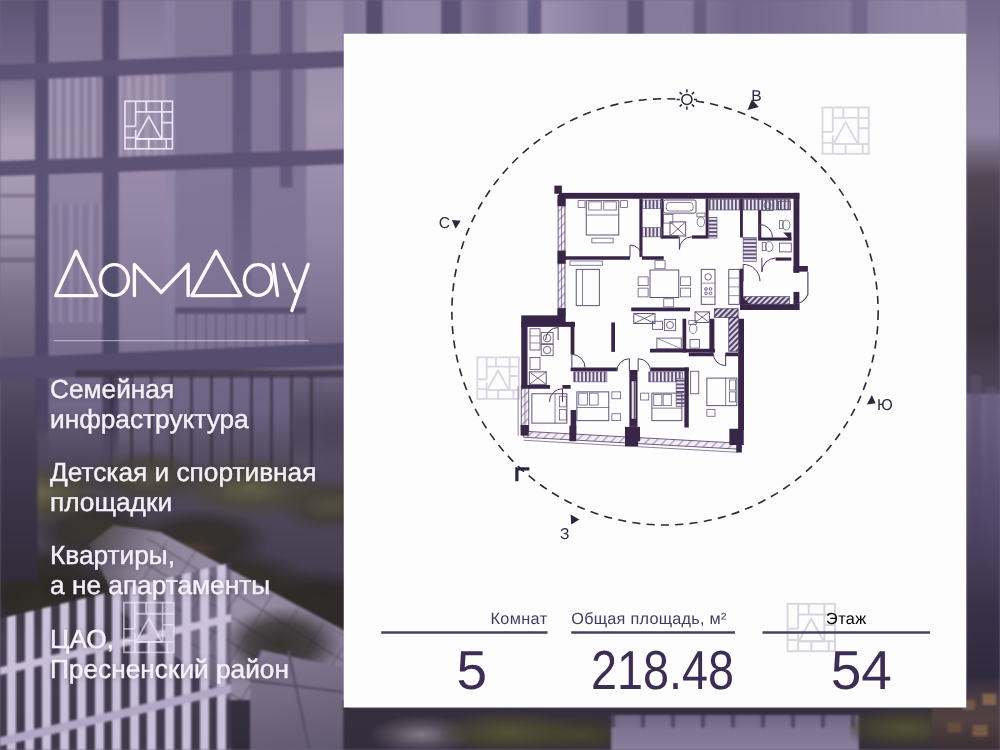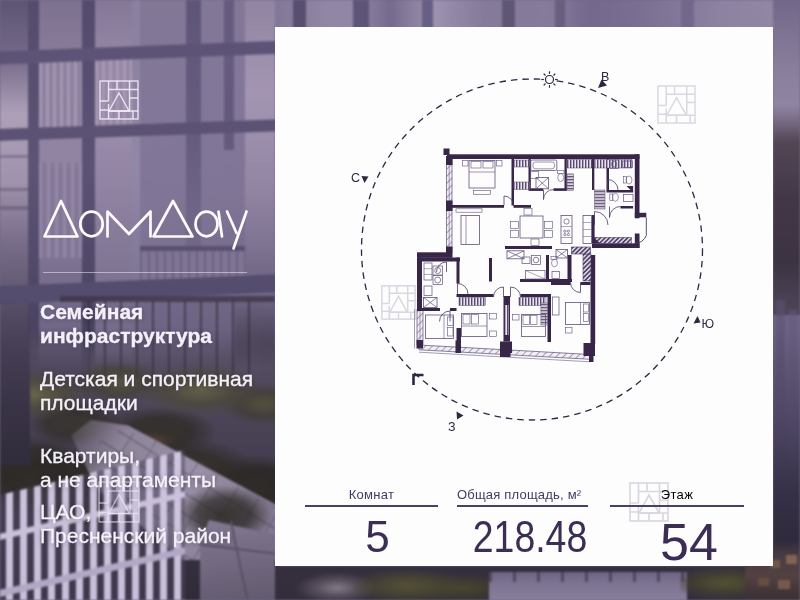--- a/index.html
+++ b/index.html
@@ -200,25 +200,25 @@
   <g fill="none" stroke="rgba(242,239,250,0.6)" stroke-width="1.4">
     <rect x="1" y="1" width="38" height="38"></rect>
     <path d="M9.5 1 V21 M1 21 H9.5 M9.5 24 V39 M1 30 H9.5"></path>
     <path d="M9.5 9.5 H30.5 M18 1 V9.5 M30.5 1 V9.5 M30.5 9.5 H39"></path>
     <path d="M30.5 9.5 V31 M30.5 18 H39 M30.5 31 H39 M34 31 V39"></path>
     <path d="M9.5 31 H30.5 M20 31 V39"></path>
     <path d="M20 13 L30 31 H10 Z"></path>
   </g>
 </svg>
 
-<div class="abs" style="left:40px;top:300px;width:240px;color:#f3f0f8;font-size:21px;line-height:24px;text-shadow:0 1px 5px rgba(40,32,52,0.35);font-weight:bold;-webkit-text-stroke:0.35px #f3f0f8;">Семейная<br>инфраструктура</div>
+<div class="abs" style="left:40px;top:300px;width:240px;color:#f3f0f8;font-size:21px;line-height:24px;text-shadow:0 1px 5px rgba(40,32,52,0.35);-webkit-text-stroke:0.35px #f3f0f8;">Семейная<br>инфраструктура</div>
 
 <div class="abs" style="left:40px;top:367px;width:250px;color:#f3f0f8;font-size:21px;line-height:24px;text-shadow:0 1px 5px rgba(40,32,52,0.35);-webkit-text-stroke:0.35px #f3f0f8;">Детская и спортивная<br>площадки</div>
 
-<div class="abs" style="left:40px;top:433px;width:250px;color:#f3f0f8;font-size:21px;line-height:24px;text-shadow:0 1px 5px rgba(40,32,52,0.35);margin-top:11px;-webkit-text-stroke:0.35px #f3f0f8;">Квартиры,<br>а не апартаменты</div>
+<div class="abs" style="left:40px;top:433px;width:250px;color:#f3f0f8;font-size:21px;line-height:24px;text-shadow:0 1px 5px rgba(40,32,52,0.35);-webkit-text-stroke:0.35px #f3f0f8;">Квартиры,<br>а не апартаменты</div>
 
 <div class="abs" style="left:40px;top:500px;width:250px;color:#f3f0f8;font-size:21px;line-height:24px;text-shadow:0 1px 5px rgba(40,32,52,0.35);-webkit-text-stroke:0.35px #f3f0f8;">ЦАО,<br>Пресненский район</div>
 
 <div class="abs" id="card" style="left:275px;top:27px;width:498px;height:539px;background:#fdfdfe;"></div>
 
 <svg class="abs" style="left:275px;top:27px;" width="498" height="539" viewBox="275 27 498 539">
 <defs>
 <pattern id="hv" width="3" height="8" patternUnits="userSpaceOnUse">
   <rect width="3" height="8" fill="#e9e4ee"></rect>
         <rect x="0" width="1.4" height="8" fill="#594a70"></rect>
@@ -595,34 +595,34 @@
 <path d="M493.5,297 A10,10 0 0 1 503.5,287 M503.5,297 V287" fill="none" stroke="#4a3a62" stroke-width="0.8"></path>
 
 <path d="M520.5,297 A10,10 0 0 0 510.5,287 M510.5,297 V287" fill="none" stroke="#4a3a62" stroke-width="0.8"></path>
 
 <path d="M570.5,282.5 A10,10 0 0 0 580.5,292.5 M580.5,282.5 V292.5" fill="none" stroke="#4a3a62" stroke-width="0.8"></path>
 
 <path d="M457.5,283.5 A10.5,10.5 0 0 1 468,294 M457.5,294 V283.5" fill="none" stroke="#4a3a62" stroke-width="0.8"></path>
 </g>
 </svg>
 
-<div class="abs" style="left:305px;top:487px;width:133px;text-align:center;color:#453b60;font-size:13px;letter-spacing:0.3px;">Комнат</div>
+<div class="abs" style="left:305px;top:487px;width:133px;text-align:right;color:#453b60;font-size:13px;letter-spacing:0.3px;">Комнат</div>
 <div class="abs" style="left:305px;top:505px;width:133px;height:1.5px;background:#4a4063;"></div>
 <div class="abs" style="left:311px;top:512px;width:133px;text-align:center;color:#3c2d55;font-size:44px;">5</div>
 
 <div class="abs" style="left:457px;top:487px;width:131px;text-align:left;color:#453b60;font-size:13px;letter-spacing:0.2px;">Общая площадь, м²</div>
 <div class="abs" style="left:457px;top:505px;width:131px;height:1.5px;background:#4a4063;"></div>
 <div class="abs" style="left:457px;top:512px;width:146px;text-align:center;color:#3c2d55;font-size:44px;transform:scaleX(0.85);">218.48</div>
 
 <svg class="abs" style="left:629px;top:482px;" width="40" height="40" viewBox="0 0 40 40">
   <g fill="none" stroke="#d9d5df" stroke-width="1.6">
     <rect x="1" y="1" width="38" height="38"></rect>
     <path d="M9.5 1 V21 M1 21 H9.5 M9.5 24 V39 M1 30 H9.5"></path>
     <path d="M9.5 9.5 H30.5 M18 1 V9.5 M30.5 1 V9.5 M30.5 9.5 H39"></path>
     <path d="M30.5 9.5 V31 M30.5 18 H39 M30.5 31 H39 M34 31 V39"></path>
     <path d="M9.5 31 H30.5 M20 31 V39"></path>
     <path d="M20 13 L30 31 H10 Z"></path>
   </g>
 </svg>
 
 <div class="abs" style="left:610px;top:487px;width:134px;text-align:center;color:#000000;font-size:13px;letter-spacing:0.3px;">Этаж</div>
 <div class="abs" style="left:610px;top:505px;width:134px;height:1.5px;background:#4a4063;"></div>
-<div class="abs" style="left:622px;top:512px;width:134px;text-align:center;color:#3c2d55;font-size:52px;">54</div>
+<div class="abs" style="left:622px;top:512px;width:134px;text-align:center;color:#3c2d55;font-size:44px;">54</div>
 
 </body></html>

